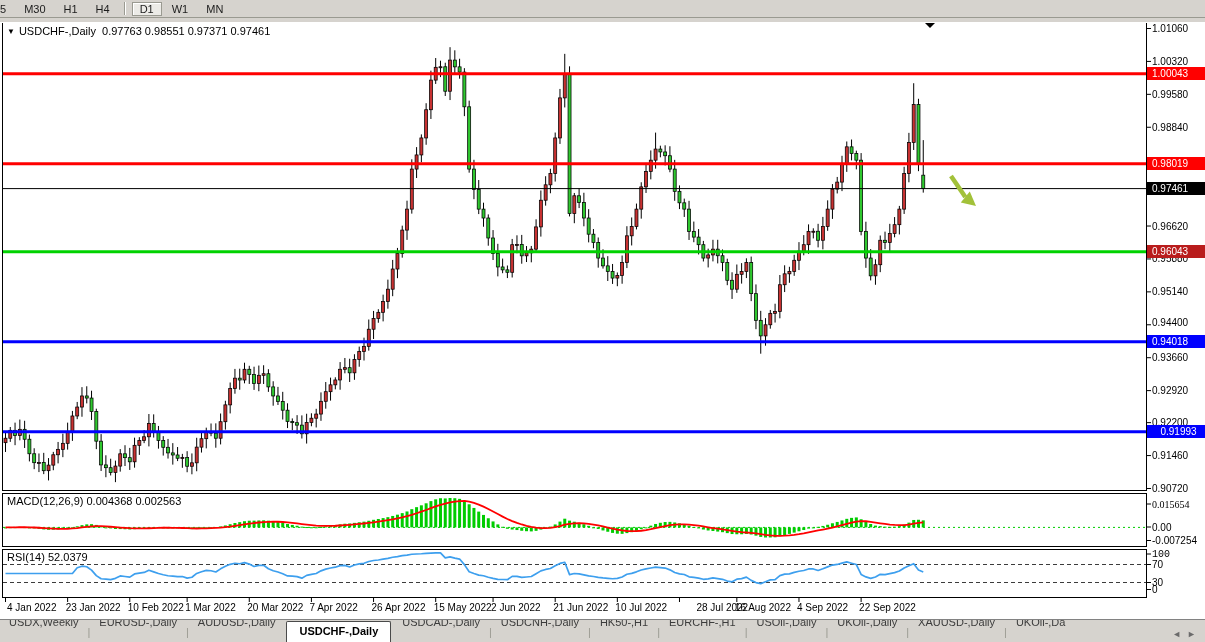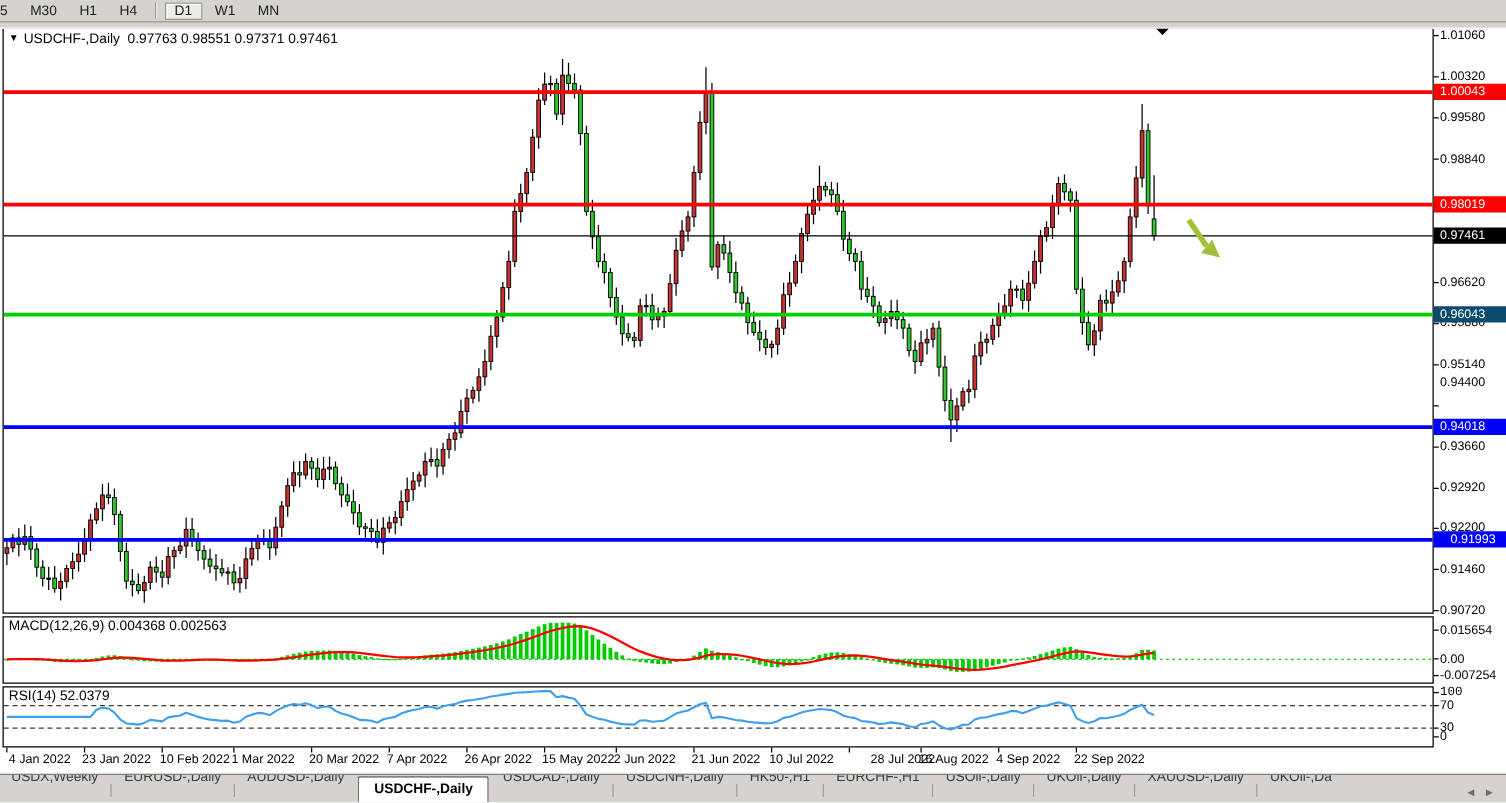--- a/index.html
+++ b/index.html
@@ -713,52 +713,52 @@
 <div class="pane-label" id="macd-label">
   <span>MACD(12,26,9)</span>&nbsp;<span>0.004368 0.002563</span>
 </div>
 <div class="pane-label" id="rsi-label">
   <span>RSI(14)</span>&nbsp;<span>52.0379</span>
 </div>
 <div id="labels">
     <div class="badge" style="top: 67.2433px; background: rgb(255, 0, 0);">1.00043</div>
     <div class="badge" style="top: 157.285px; background: rgb(255, 0, 0);">0.98019</div>
     <div class="badge" style="top: 182.109px; background: rgb(0, 0, 0);">0.97461</div>
-    <div class="badge" style="top: 245.191px; background: #0c4a6e;">0.96043</div>
+    <div class="badge" style="top: 245.191px; background: #b91c1c;">0.96043</div>
     <div class="badge" style="top: 335.277px; background: rgb(0, 0, 255);">0.94018</div>
     <div class="badge" style="top: 425.364px; background: rgb(0, 0, 255); text-align: center;">0.91993</div>
     <div class="ylab" style="top: 23px;">1.01060</div>
     <div class="ylab" style="top: 55.9204px;">1.00320</div>
     <div class="ylab" style="top: 88.8408px;">0.99580</div>
     <div class="ylab" style="top: 121.761px;">0.98840</div>
     <div class="ylab" style="top: 220.522px;">0.96620</div>
     <div class="ylab" style="top: 253.443px;">0.95880</div>
     <div class="ylab" style="top: 286.363px;">0.95140</div>
-    <div class="ylab" style="top: 301px;">0.94400</div>
+    <div class="ylab" style="top: 317px;">0.94400</div>
     <div class="ylab" style="top: 352.204px;">0.93660</div>
     <div class="ylab" style="top: 385.124px;">0.92920</div>
     <div class="ylab" style="top: 417.155px;">0.92200</div>
     <div class="ylab" style="top: 450.075px;">0.91460</div>
     <div class="ylab" style="top: 482.996px;">0.90720</div>
     <div class="datelab" style="left: 7px;">4 Jan 2022</div>
     <div class="datelab" style="left: 65.64px;">23 Jan 2022</div>
     <div class="datelab" style="left: 127.78px;">10 Feb 2022</div>
     <div class="datelab" style="left: 185.14px;">1 Mar 2022</div>
     <div class="datelab" style="left: 247.28px;">20 Mar 2022</div>
     <div class="datelab" style="left: 309.42px;">7 Apr 2022</div>
     <div class="datelab" style="left: 371.56px;">26 Apr 2022</div>
     <div class="datelab" style="left: 433.7px;">15 May 2022</div>
     <div class="datelab" style="left: 491.06px;">2 Jun 2022</div>
     <div class="datelab" style="left: 553.2px;">21 Jun 2022</div>
     <div class="datelab" style="left: 615.34px;">10 Jul 2022</div>
     <div class="datelab" style="left: 677.48px; margin-left: 19px;">28 Jul 2022</div>
     <div class="datelab" style="left: 734.84px;">16 Aug 2022</div>
     <div class="datelab" style="left: 796.98px;">4 Sep 2022</div>
     <div class="datelab" style="left: 859.12px;">22 Sep 2022</div>
-    <div class="ylab" style="top: 498.5px;">0.015654</div>
+    <div class="ylab" style="top: 498.5px; font-family: Liberation Serif, serif;">0.015654</div>
     <div class="ylab" style="top: 521.5px;">0.00</div>
     <div class="ylab" style="top: 535px;">-0.007254</div>
     <div class="ylab" style="top: 548.5px; font-family: Liberation Mono, monospace;">100</div>
     <div class="ylab" style="top: 559px;">70</div>
     <div class="ylab" style="top: 577px;">30</div>
     <div class="ylab" style="top: 584px;">0</div>
   </div>
 
 <div class="tabbar" id="tabbar">
     <span class="tab">USDX,Weekly</span>

